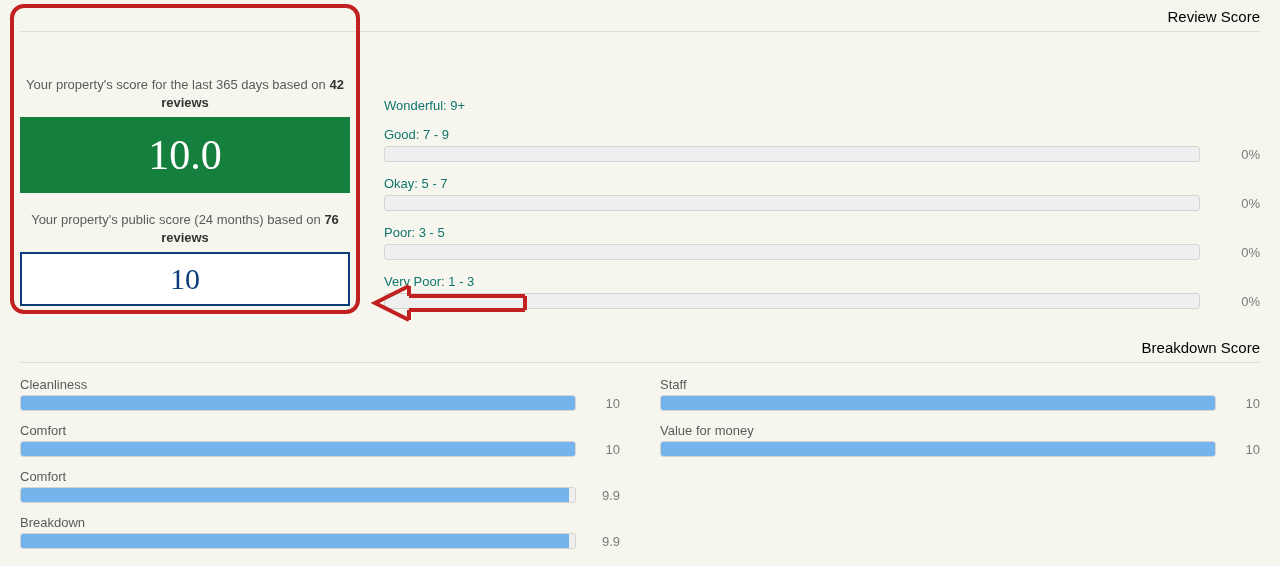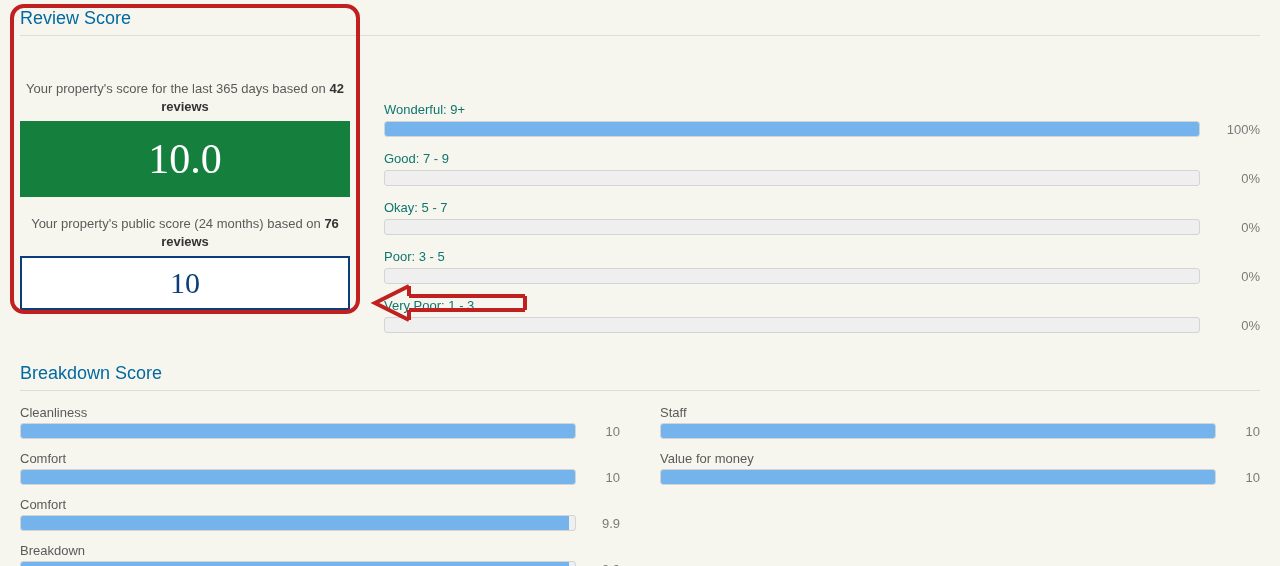--- a/index.html
+++ b/index.html
@@ -11,23 +11,24 @@
     font-size: 14px;
   }
   .page {
     width: 1280px;
     height: 566px;
     position: relative;
     background: #f7f6ee;
     padding: 8px 20px 20px 20px;
   }
   .section-title {
-    font-size: 18px;
-    color: #0369a1;
+    font-size: 15px;
+    color: #000000;
     margin: 0 0 6px 0;
+    text-align: right;
   }
   .section-divider {
     border: none;
     border-top: 1px solid #ddd;
     margin: 4px 0 14px 0;
   }
 
   
   .callout {
     position: absolute;
@@ -191,26 +192,20 @@
         <div class="score-caption">
           <span>Your property's public score (24 months) based on </span><b>76</b><b> reviews</b>
         </div>
         <div class="score-box-secondary">10</div>
       </div>
     </div>
 
     <div class="dist" id="dist-container">
         <div class="dist-row">
           <div class="dist-label">Wonderful: 9+</div>
-          <div class="dist-bar-wrap">
-            <div class="dist-track">
-              <div class="dist-fill" style="width: 100%;"></div>
-            </div>
-            <div class="dist-pct">100%</div>
-          </div>
         </div>
         <div class="dist-row">
           <div class="dist-label">Good: 7 - 9</div>
           <div class="dist-bar-wrap">
             <div class="dist-track">
               <div class="dist-fill" style="width: 0%;"></div>
             </div>
             <div class="dist-pct">0%</div>
           </div>
         </div>

